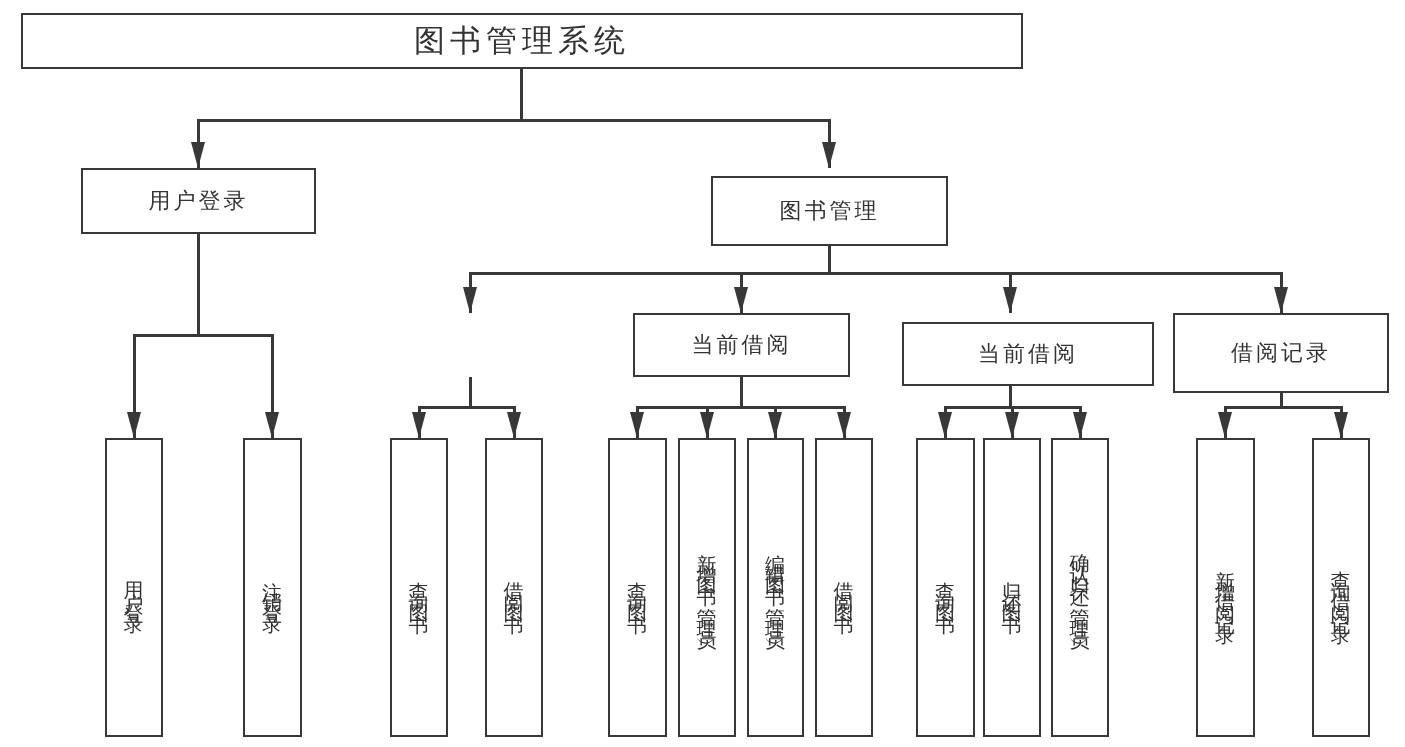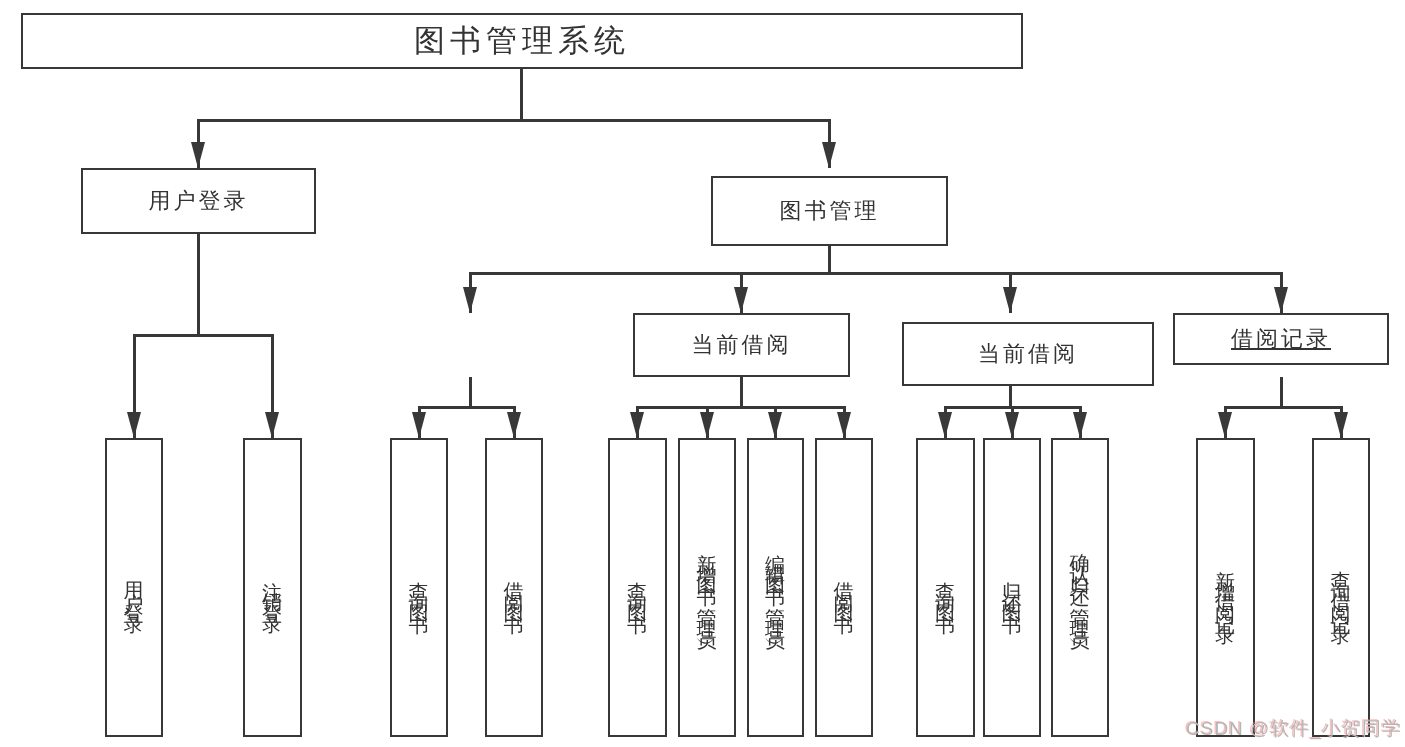--- a/index.html
+++ b/index.html
@@ -38,21 +38,21 @@
 
 <div class="canvas">
 
   <div class="node root" style="left:21px;top:13px;width:1002px;height:56px;">图书管理系统</div>
 
   <div class="node" style="left:81px;top:168px;width:235px;height:66px;">用户登录</div>
   <div class="node" style="left:711px;top:176px;width:237px;height:70px;">图书管理</div>
 
   <div class="node" style="left:633px;top:313px;width:217px;height:64px;">当前借阅</div>
   <div class="node" style="left:902px;top:322px;width:252px;height:64px;">当前借阅</div>
-  <div class="node" style="left:1173px;top:313px;width:216px;height:52px;text-decoration:underline;">借阅记录</div>
+  <div class="node" style="left:1173px;top:313px;width:216px;height:80px;">借阅记录</div>
 
   <div class="leaf" style="left:105px;width:58px;">用户登录</div>
   <div class="leaf" style="left:243px;width:59px;">注销登录</div>
 
   <div class="leaf" style="left:390px;width:58px;">查询图书</div>
   <div class="leaf" style="left:485px;width:58px;">借阅图书</div>
 
   <div class="leaf" style="left:608px;width:59px;">查询图书</div>
   <div class="leaf" style="left:678px;width:58px;">新增图书（管理员）</div>
   <div class="leaf" style="left:747px;width:57px;">编辑图书（管理员）</div>
@@ -117,15 +117,14 @@
   <div class="vline" style="left:1079px;top:406px;height:32px;"></div>
   <div class="arrow" style="left:1073px;top:412px;"></div>
 
   <div class="vline" style="left:1280px;top:377px;height:30px;"></div>
   <div class="hline" style="left:1225px;top:406px;width:116px;"></div>
   <div class="vline" style="left:1224px;top:406px;height:32px;"></div>
   <div class="arrow" style="left:1218px;top:412px;"></div>
   <div class="vline" style="left:1340px;top:406px;height:32px;"></div>
   <div class="arrow" style="left:1334px;top:412px;"></div>
 
-  <div class="watermark">CSDN @软件_小贺同学</div>
 
 </div>
 
 </body></html>

